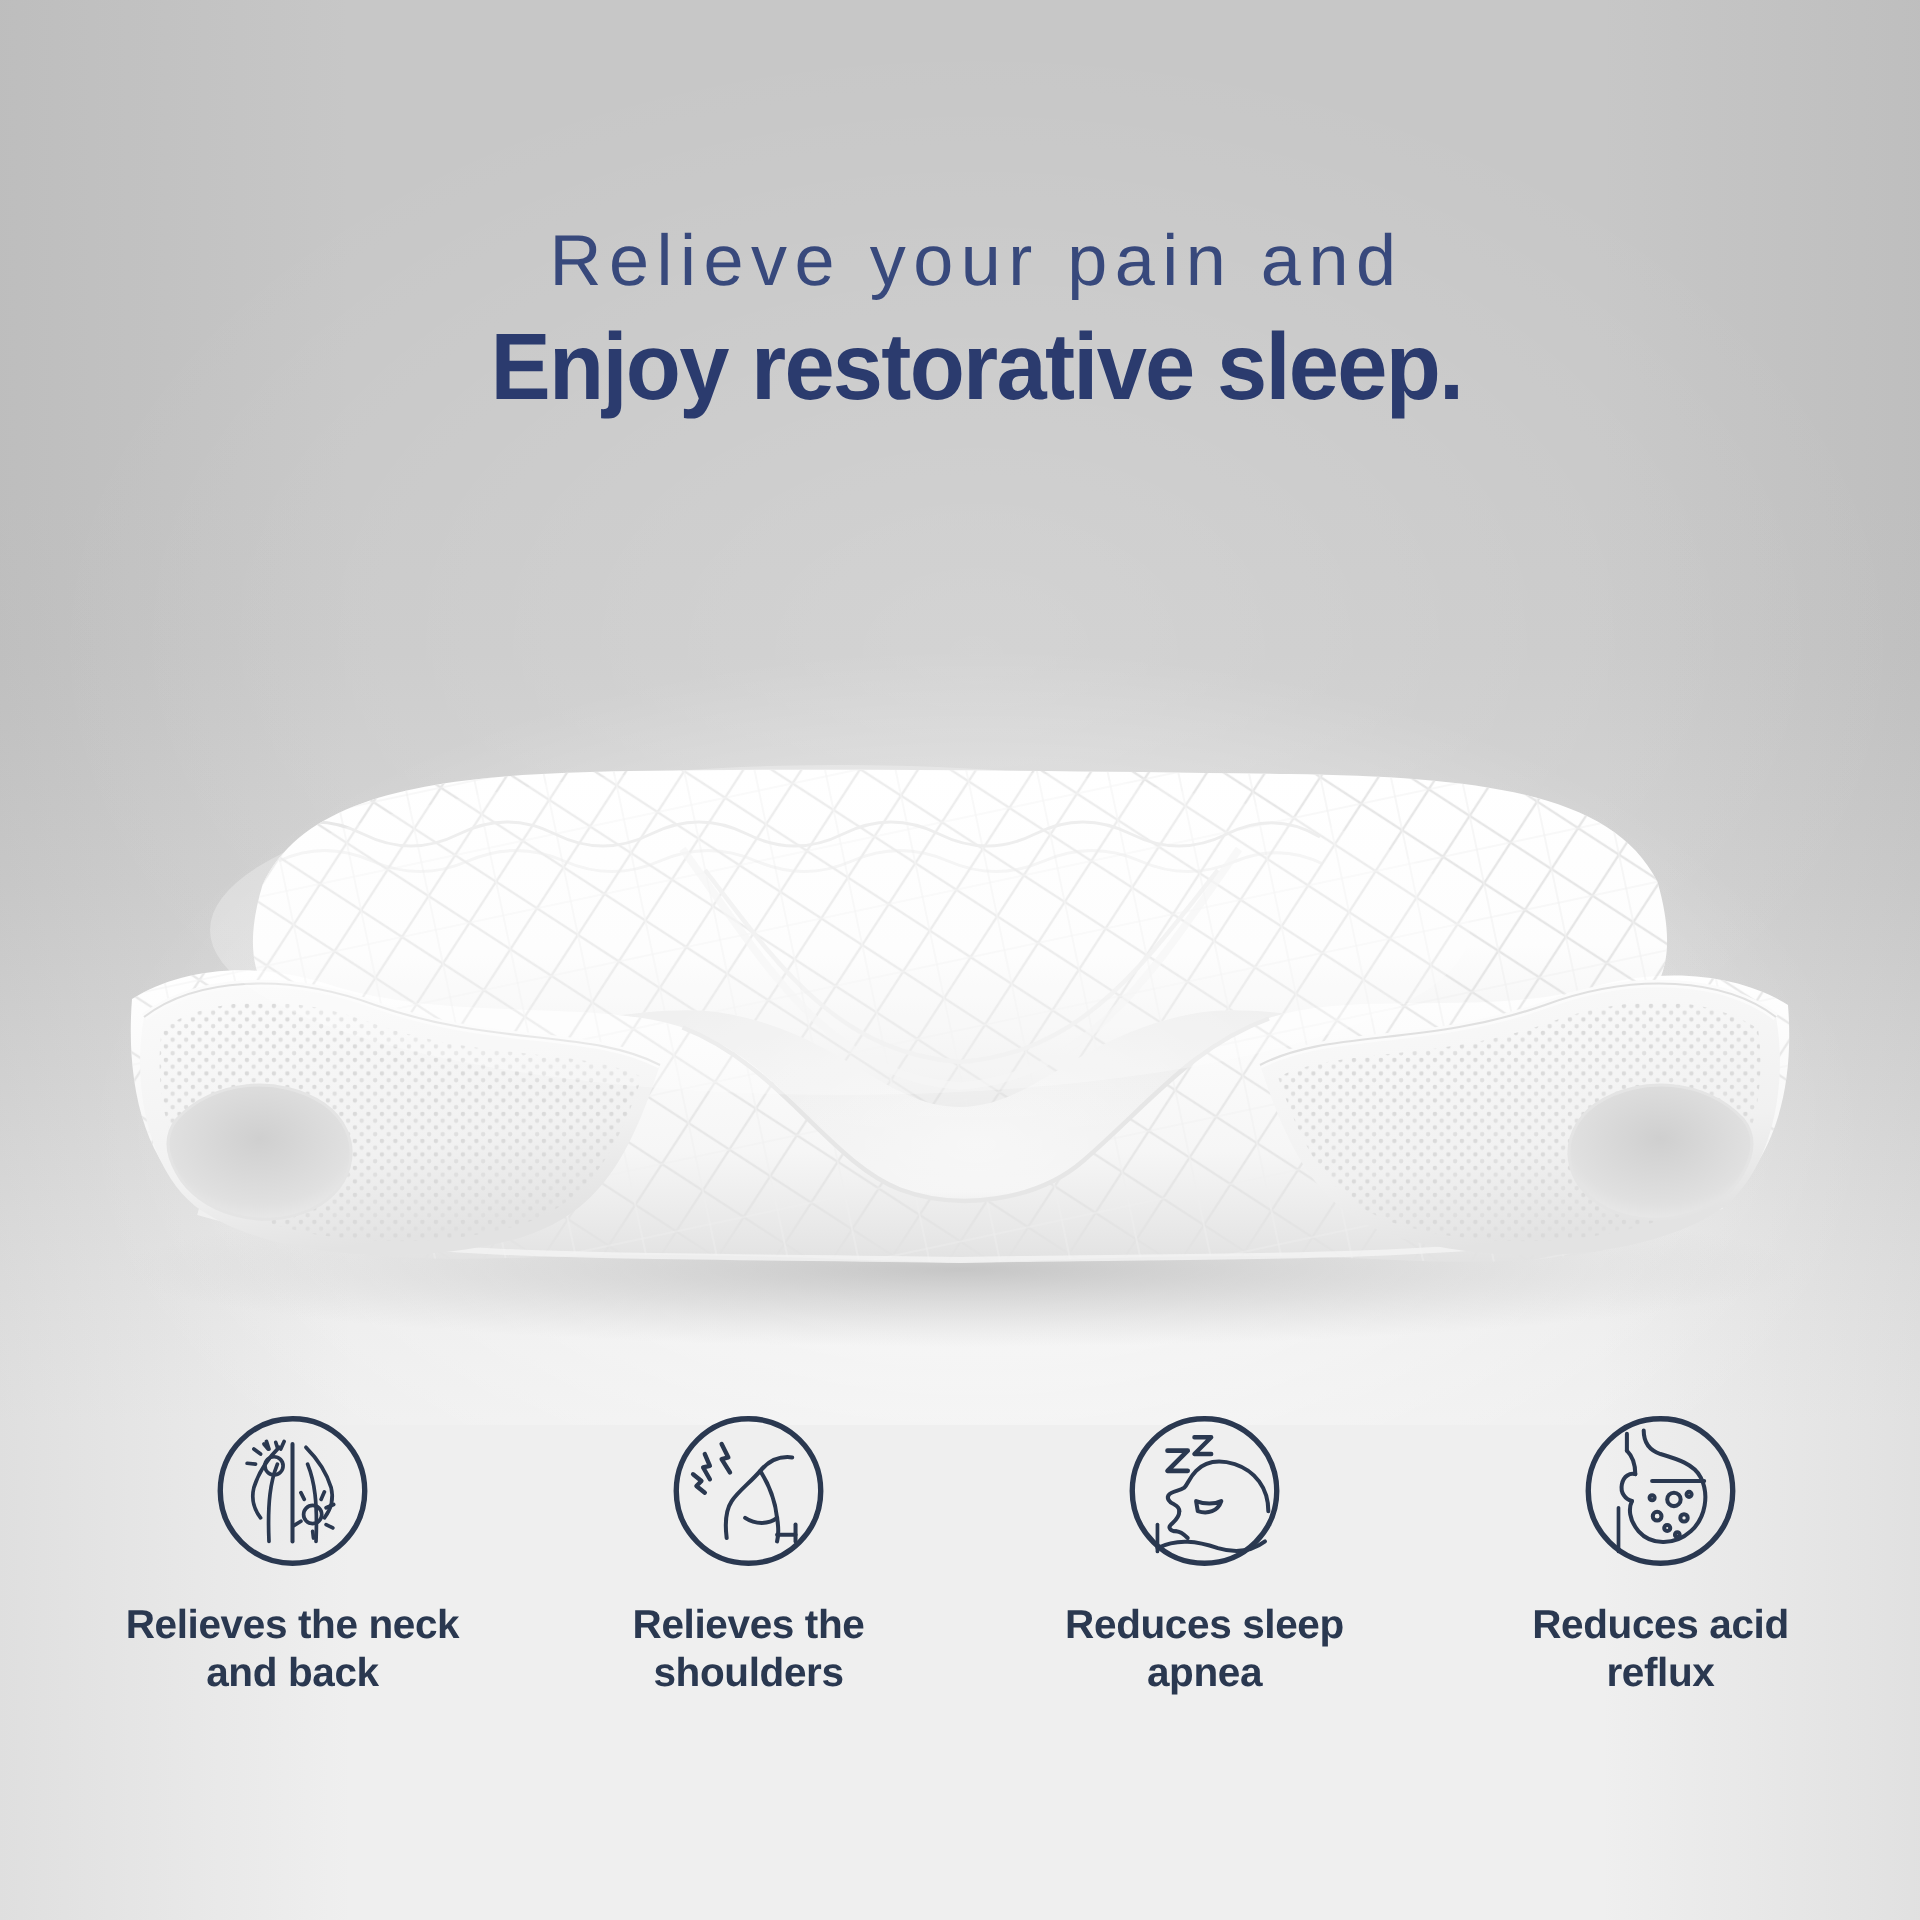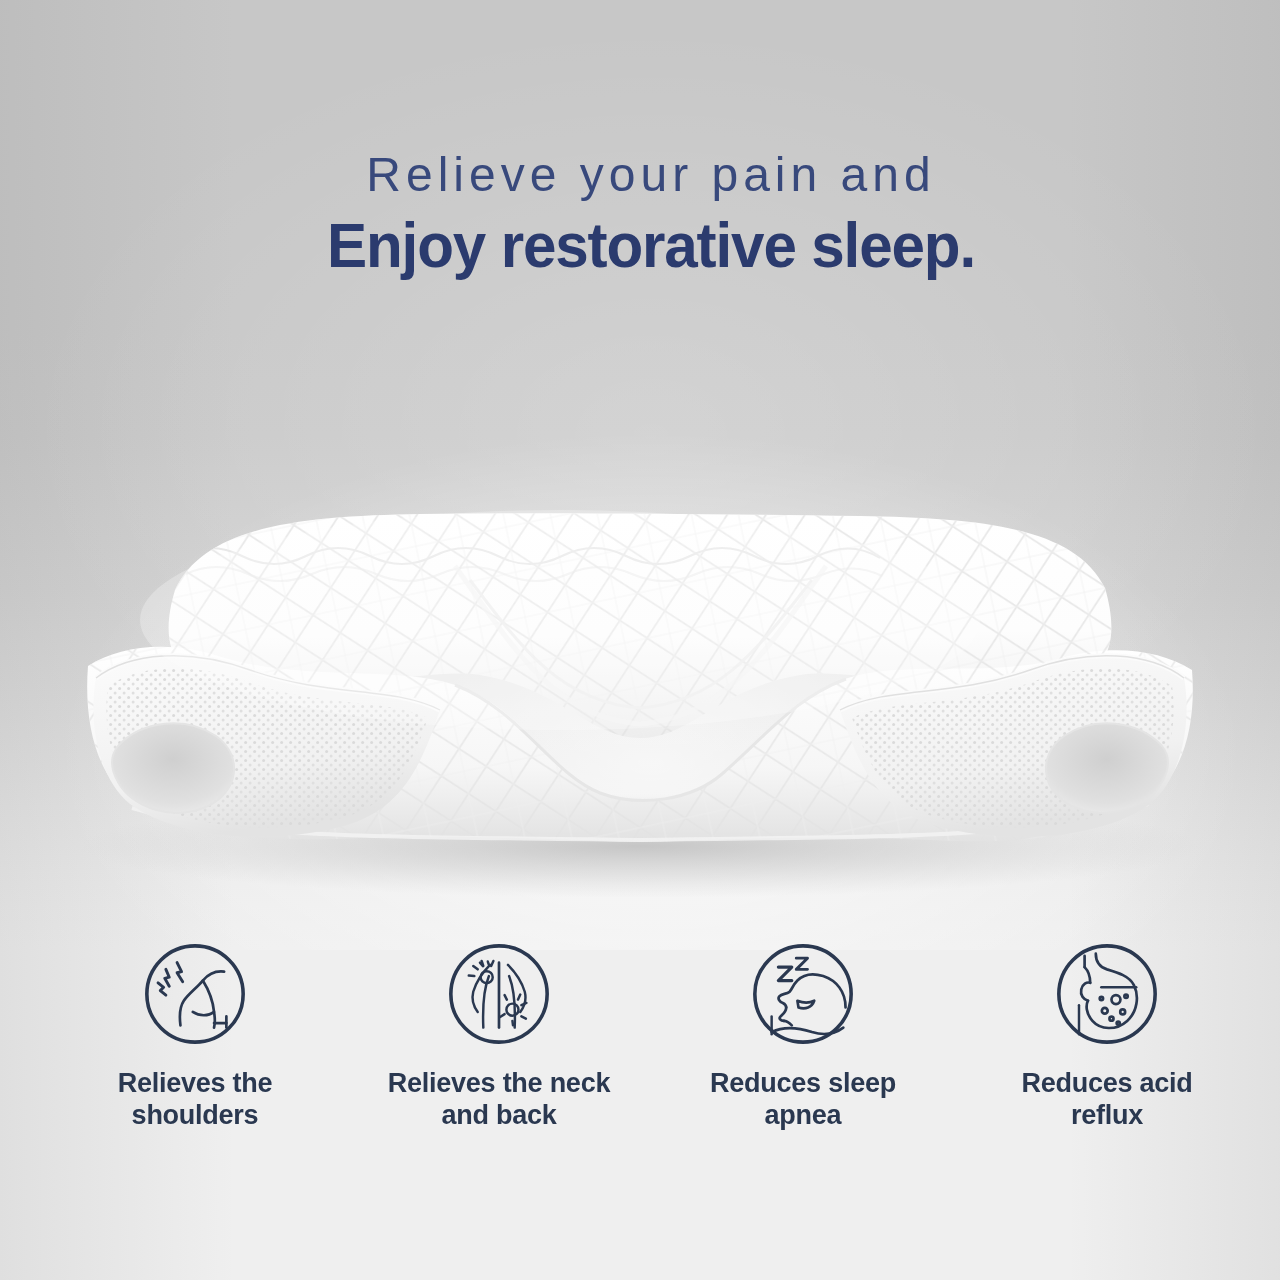--- a/index.html
+++ b/index.html
@@ -314,65 +314,65 @@
       <ellipse cx="560" cy="150" rx="420" ry="110" fill="#ffffff" opacity="0.28"></ellipse>
     </svg>
   </div>
 
   <div class="benefits">
 
     <div class="benefit">
       <div class="benefit-icon">
         <svg viewBox="0 0 100 100" fill="none" stroke="#2a3850" stroke-width="3.2" stroke-linecap="round" stroke-linejoin="round">
           <circle cx="50" cy="50" r="43"></circle>
+          <g stroke-width="2.2">
+
+            <path d="M50 22 L50 80" stroke-width="2.4"></path>
+
+            <path d="M42 24 C 36 30 30 38 27 48 C 25 56 28 62 31 66"></path>
+            <path d="M41 34 C 37 44 35 56 36 80"></path>
+
+            <path d="M58 24 C 64 30 70 38 73 48 C 75 56 72 62 69 66"></path>
+            <path d="M59 34 C 63 44 65 56 64 80"></path>
+
+            <circle cx="39" cy="35" r="5.4"></circle>
+            <path d="M31 28 l-4 -3 M36 25 l-1.5 -4.5 M43 25 l2 -4.5 M28 34 l-5 -0.5"></path>
+            <path d="M33 22 l2.5 3 M40 21 l1 3"></path>
+
+            <circle cx="62" cy="64" r="5.4"></circle>
+            <path d="M70 60 l4.5 -2 M67 55 l2 -4.5 M57 55 l-2 -4 M70 70 l4 2"></path>
+            <path d="M62 74 l0.5 4 M55 68 l-4 2.5"></path>
+          </g>
+        </svg>
+      </div>
+      <div class="benefit-label">Relieves the neck
+and back</div>
+    </div>
+
+    <div class="benefit">
+      <div class="benefit-icon">
+        <svg viewBox="0 0 100 100" fill="none" stroke="#2a3850" stroke-width="3.2" stroke-linecap="round" stroke-linejoin="round">
+          <circle cx="50" cy="50" r="43"></circle>
           <g stroke-width="2.4">
 
             <path d="M76 30 C 68 29 62 32 57 38 C 51 45 44 50 40 56
                      C 36 62 36 70 37 78"></path>
             <path d="M57 38 C 62 46 66 56 67 66 C 68 72 68 76 67 80"></path>
             <path d="M48 66 C 54 70 62 70 67 66"></path>
             <path d="M67 76 L78 76"></path>
             <path d="M78 70 L78 80"></path>
 
             <path d="M34 22 l4 8 l-4 1 l5 8" stroke-width="2.6"></path>
             <path d="M24 28 l3 7 l-4 1 l4 7" stroke-width="2.6"></path>
             <path d="M17 40 l5 4 l-3 3 l5 4" stroke-width="2.6"></path>
           </g>
         </svg>
       </div>
       <div class="benefit-label">Relieves the
 shoulders</div>
-    </div>
-
-    <div class="benefit">
-      <div class="benefit-icon">
-        <svg viewBox="0 0 100 100" fill="none" stroke="#2a3850" stroke-width="3.2" stroke-linecap="round" stroke-linejoin="round">
-          <circle cx="50" cy="50" r="43"></circle>
-          <g stroke-width="2.2">
-
-            <path d="M50 22 L50 80" stroke-width="2.4"></path>
-
-            <path d="M42 24 C 36 30 30 38 27 48 C 25 56 28 62 31 66"></path>
-            <path d="M41 34 C 37 44 35 56 36 80"></path>
-
-            <path d="M58 24 C 64 30 70 38 73 48 C 75 56 72 62 69 66"></path>
-            <path d="M59 34 C 63 44 65 56 64 80"></path>
-
-            <circle cx="39" cy="35" r="5.4"></circle>
-            <path d="M31 28 l-4 -3 M36 25 l-1.5 -4.5 M43 25 l2 -4.5 M28 34 l-5 -0.5"></path>
-            <path d="M33 22 l2.5 3 M40 21 l1 3"></path>
-
-            <circle cx="62" cy="64" r="5.4"></circle>
-            <path d="M70 60 l4.5 -2 M67 55 l2 -4.5 M57 55 l-2 -4 M70 70 l4 2"></path>
-            <path d="M62 74 l0.5 4 M55 68 l-4 2.5"></path>
-          </g>
-        </svg>
-      </div>
-      <div class="benefit-label">Relieves the neck
-and back</div>
     </div>
 
     <div class="benefit">
       <div class="benefit-icon">
         <svg viewBox="0 0 100 100" fill="none" stroke="#2a3850" stroke-width="3.2" stroke-linecap="round" stroke-linejoin="round">
           <circle cx="50" cy="50" r="43"></circle>
           <g stroke-width="2.4">
 
             <path d="M88 62 C 88 48 80 38 68 34 C 58 31 50 33 45 38
                      C 41 42 40 46 38 48 C 35 50 31 50 29 52

